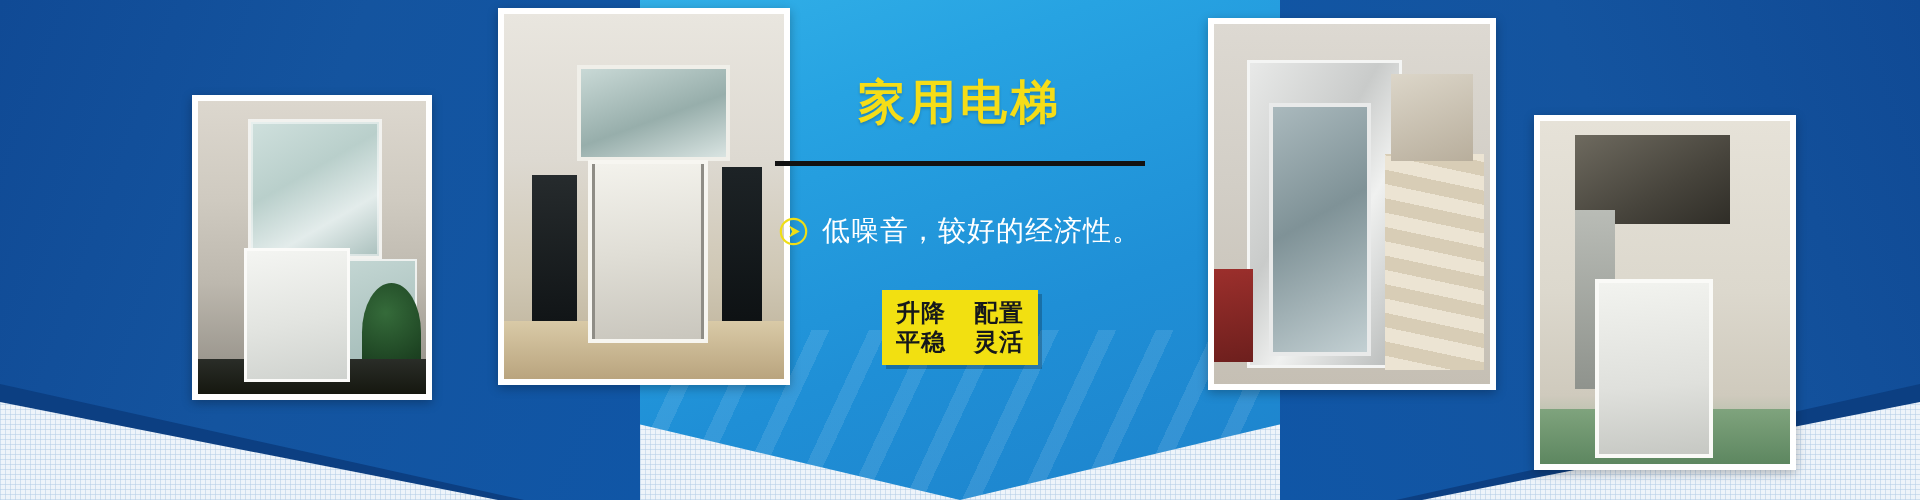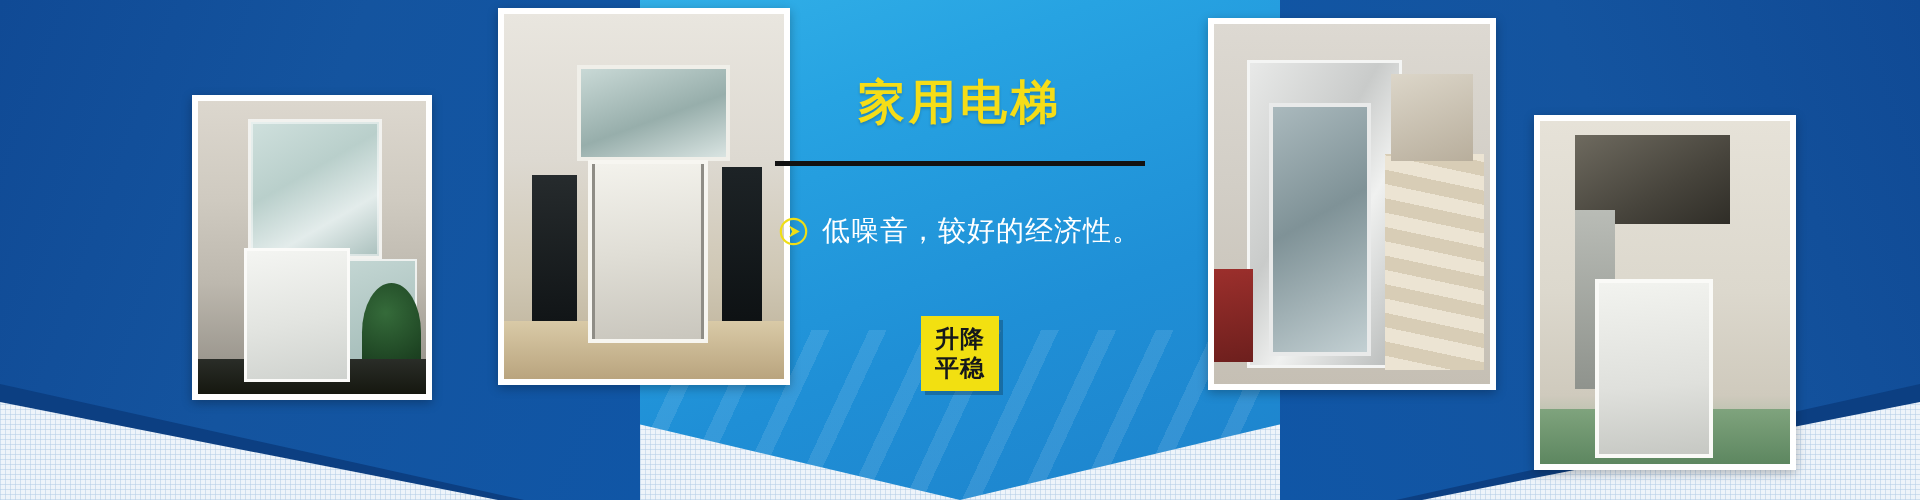--- a/index.html
+++ b/index.html
@@ -194,21 +194,21 @@
     display:block;
   }
   .tagline-text{
     font-size:28px;
     color:#ffffff;
     letter-spacing:1px;
     text-align:center;
   }
   .badges{
     display:flex; 
-    margin-top:66px;
+    margin-top:40px;
   }
   .badge{
     width:78px; height:75px;
     background:#f2e011;
     box-shadow:4px 4px 0 rgba(0,0,0,.22);
     display:flex; flex-direction:column;
     align-items:center; justify-content:center;
     gap:2px;
   }
   .badge span{
@@ -279,19 +279,23 @@
       <span class="tagline-text">低噪音，较好的经济性。</span>
     </div>
 
     <div class="badges">
 
       <div class="badge">
         <span>升降</span>
         <span>平稳</span>
       </div>
 
+      <div class="badge">
+        <span>配置</span>
+        <span>灵活</span>
+      </div>
 
 
 
     </div>
   </div>
 
 </div>
 
 </body></html>

